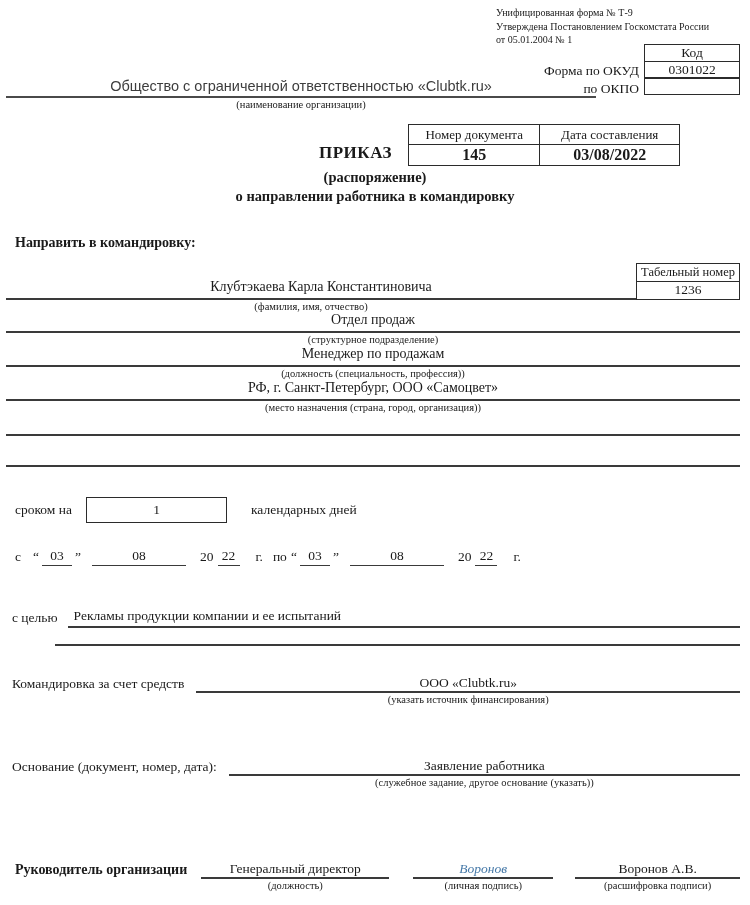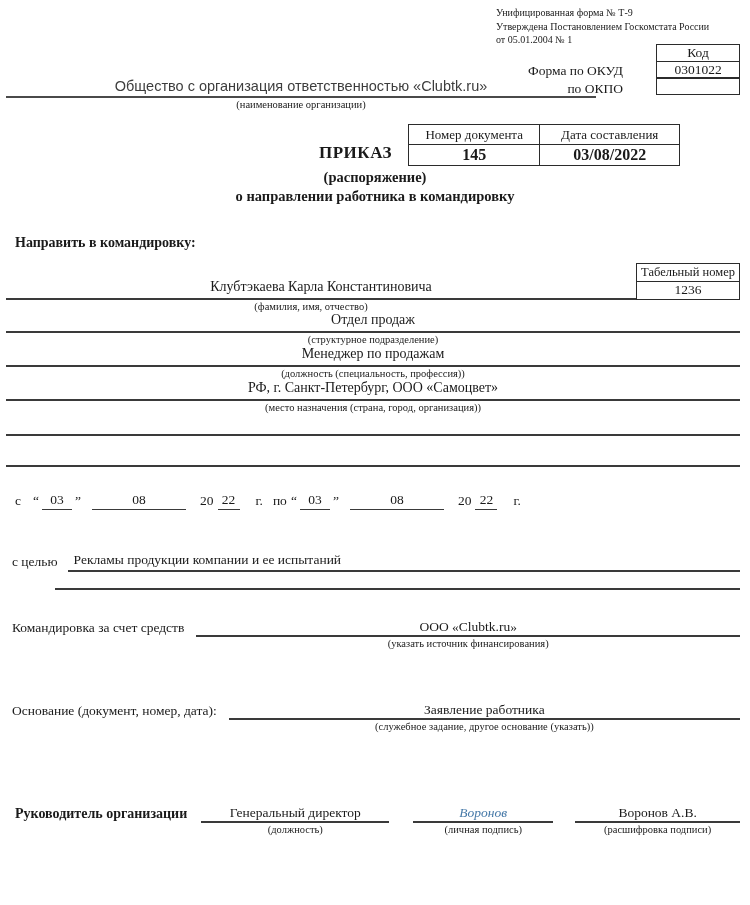--- a/index.html
+++ b/index.html
@@ -6,21 +6,21 @@
   body{
     width:750px;height:905px;background:#ffffff;position:relative;
     font-family:"Liberation Serif", serif;color:#1a1a1a;overflow:hidden;
   }
   
   .top-note{position:absolute;left:496px;top:6px;font-size:10px;line-height:13.5px;}
   
   .okud-area{position:absolute;top:44px;right:10px;display:flex;align-items:flex-start;}
   .okud-labels{text-align:right;margin-right:5px;padding-top:18px;font-size:13.5px;}
   .okud-labels div{height:18px;line-height:18px;}
-  .code-box{width:84px;margin-left:28px;}
+  .code-box{width:96px;}
   .code-cell{box-sizing:border-box;border:1.5px solid #2b2b2b;height:18px;display:flex;align-items:center;justify-content:center;font-size:13.5px;}
   .code-cell + .code-cell{margin-top:-1.5px;}
   
   .org-block{position:absolute;left:6px;top:78px;width:590px;}
   .org-value{font-family:"Liberation Sans", sans-serif;font-size:14.5px;color:#3d3d3d;text-align:center;border-bottom:2px solid #4a4a4a;padding-bottom:1px;min-height:17px;}
   .org-caption{text-align:center;font-size:10.5px;margin-top:1px;}
   
   .main-flow{padding-top:124px;}
   .title-row{display:flex;align-items:flex-end;margin-right:70px;}
   .order-title{flex:1;text-align:right;font-size:17px;font-weight:bold;letter-spacing:.5px;padding-right:16px;padding-bottom:3px;}
@@ -95,21 +95,21 @@
     <div>по ОКПО</div>
   </div>
   <div class="code-box">
     <div class="code-cell">Код</div>
     <div class="code-cell">0301022</div>
     <div class="code-cell"></div>
   </div>
 </div>
 
 <div class="org-block">
-  <div class="org-value">Общество с организация ответственностью «Clubtk.ru»</div>
+  <div class="org-value">Общество с ограниченной ответственностью «Clubtk.ru»</div>
   <div class="org-caption">(наименование организации)</div>
 </div>
 
 <div class="main-flow">
 
   <div class="title-row">
     <div class="order-title">ПРИКАЗ</div>
     <table class="doc-table">
       <tbody>
           <tr>
@@ -150,20 +150,25 @@
   </div>
 
   <div class="field-block">
     <div class="field-value">РФ, г. Санкт-Петербург, ООО «Самоцвет»</div>
     <div class="field-caption">(место назначения (страна, город, организация))</div>
   </div>
 
   <div class="field-empty1"></div>
   <div class="field-empty2"></div>
 
+  <div class="srokom-row">
+    <span>сроком на</span>
+    <div class="days-box">1</div>
+    <span class="srokom-suffix">календарных дней</span>
+  </div>
 
   <div class="dates-row">
     <span class="dt">с</span>
     <span class="dt q ml12">“</span>
     <span class="dt dt-line dt-day">03</span>
     <span class="dt q">”</span>
     <span class="dt dt-line dt-month ml8">08</span>
     <span class="dt ml14">20</span>
     <span class="dt dt-line dt-year ml4">22</span>
     <span class="dt ml16">г.</span>

